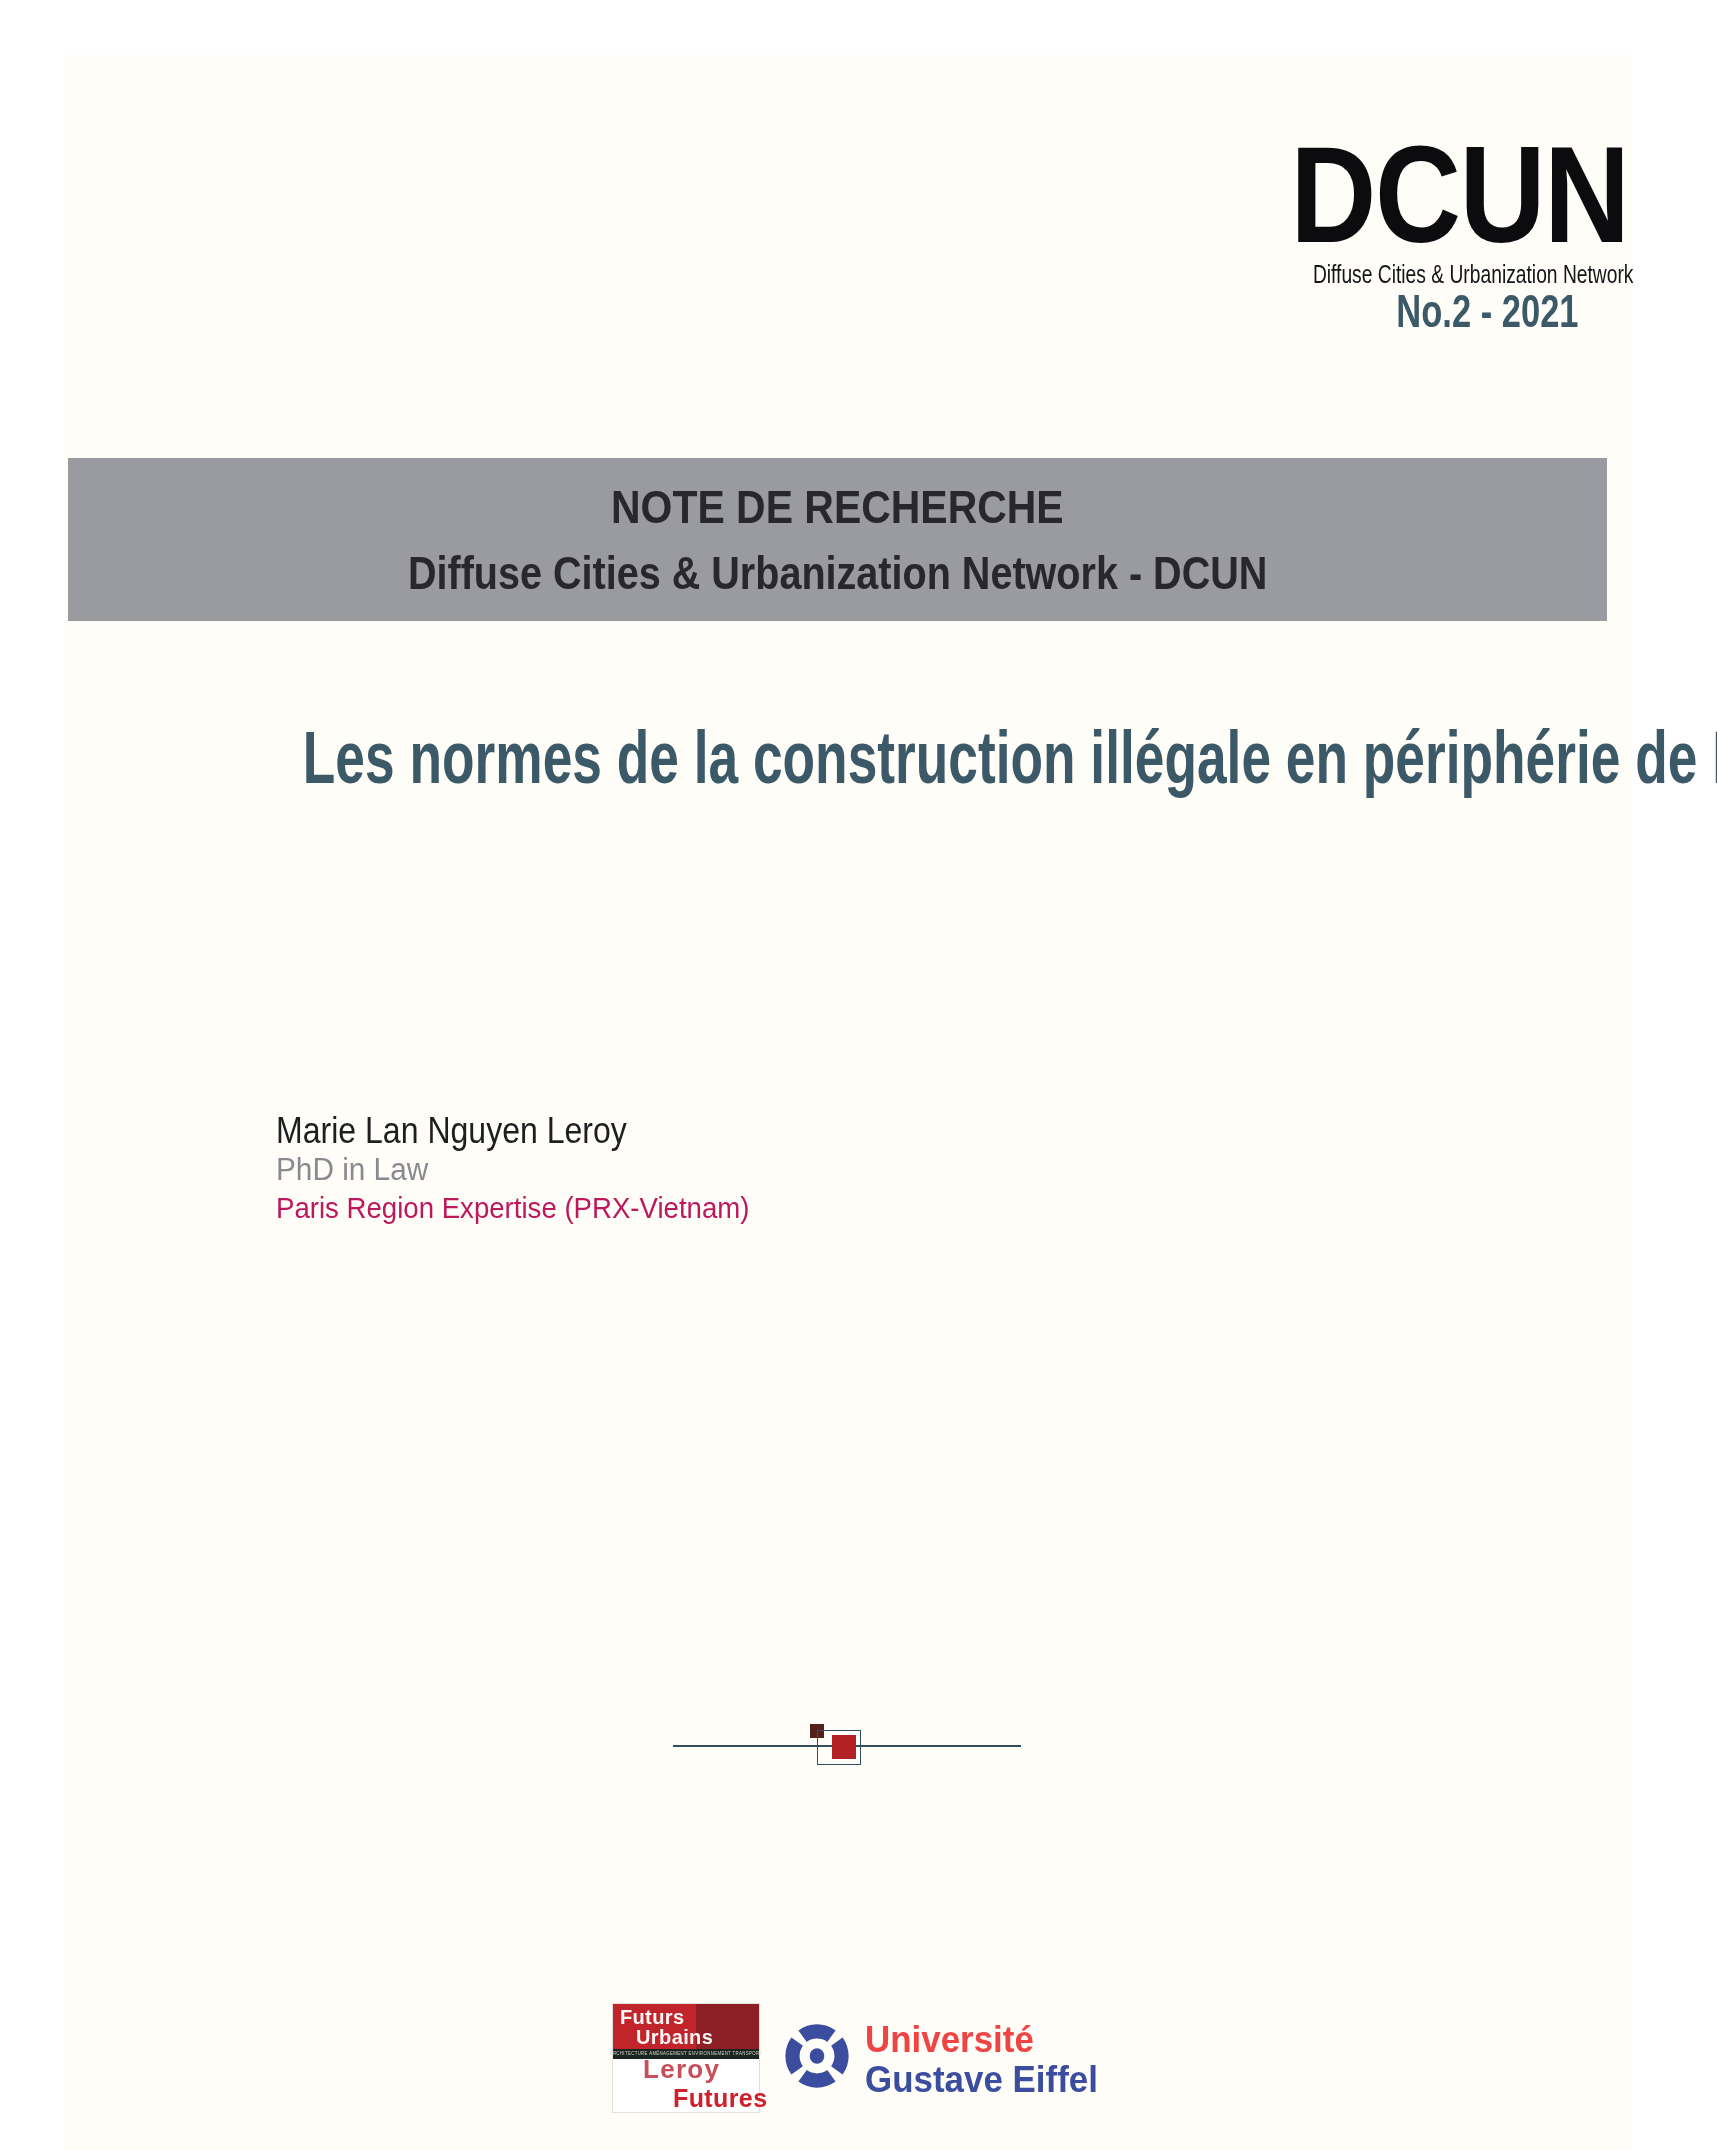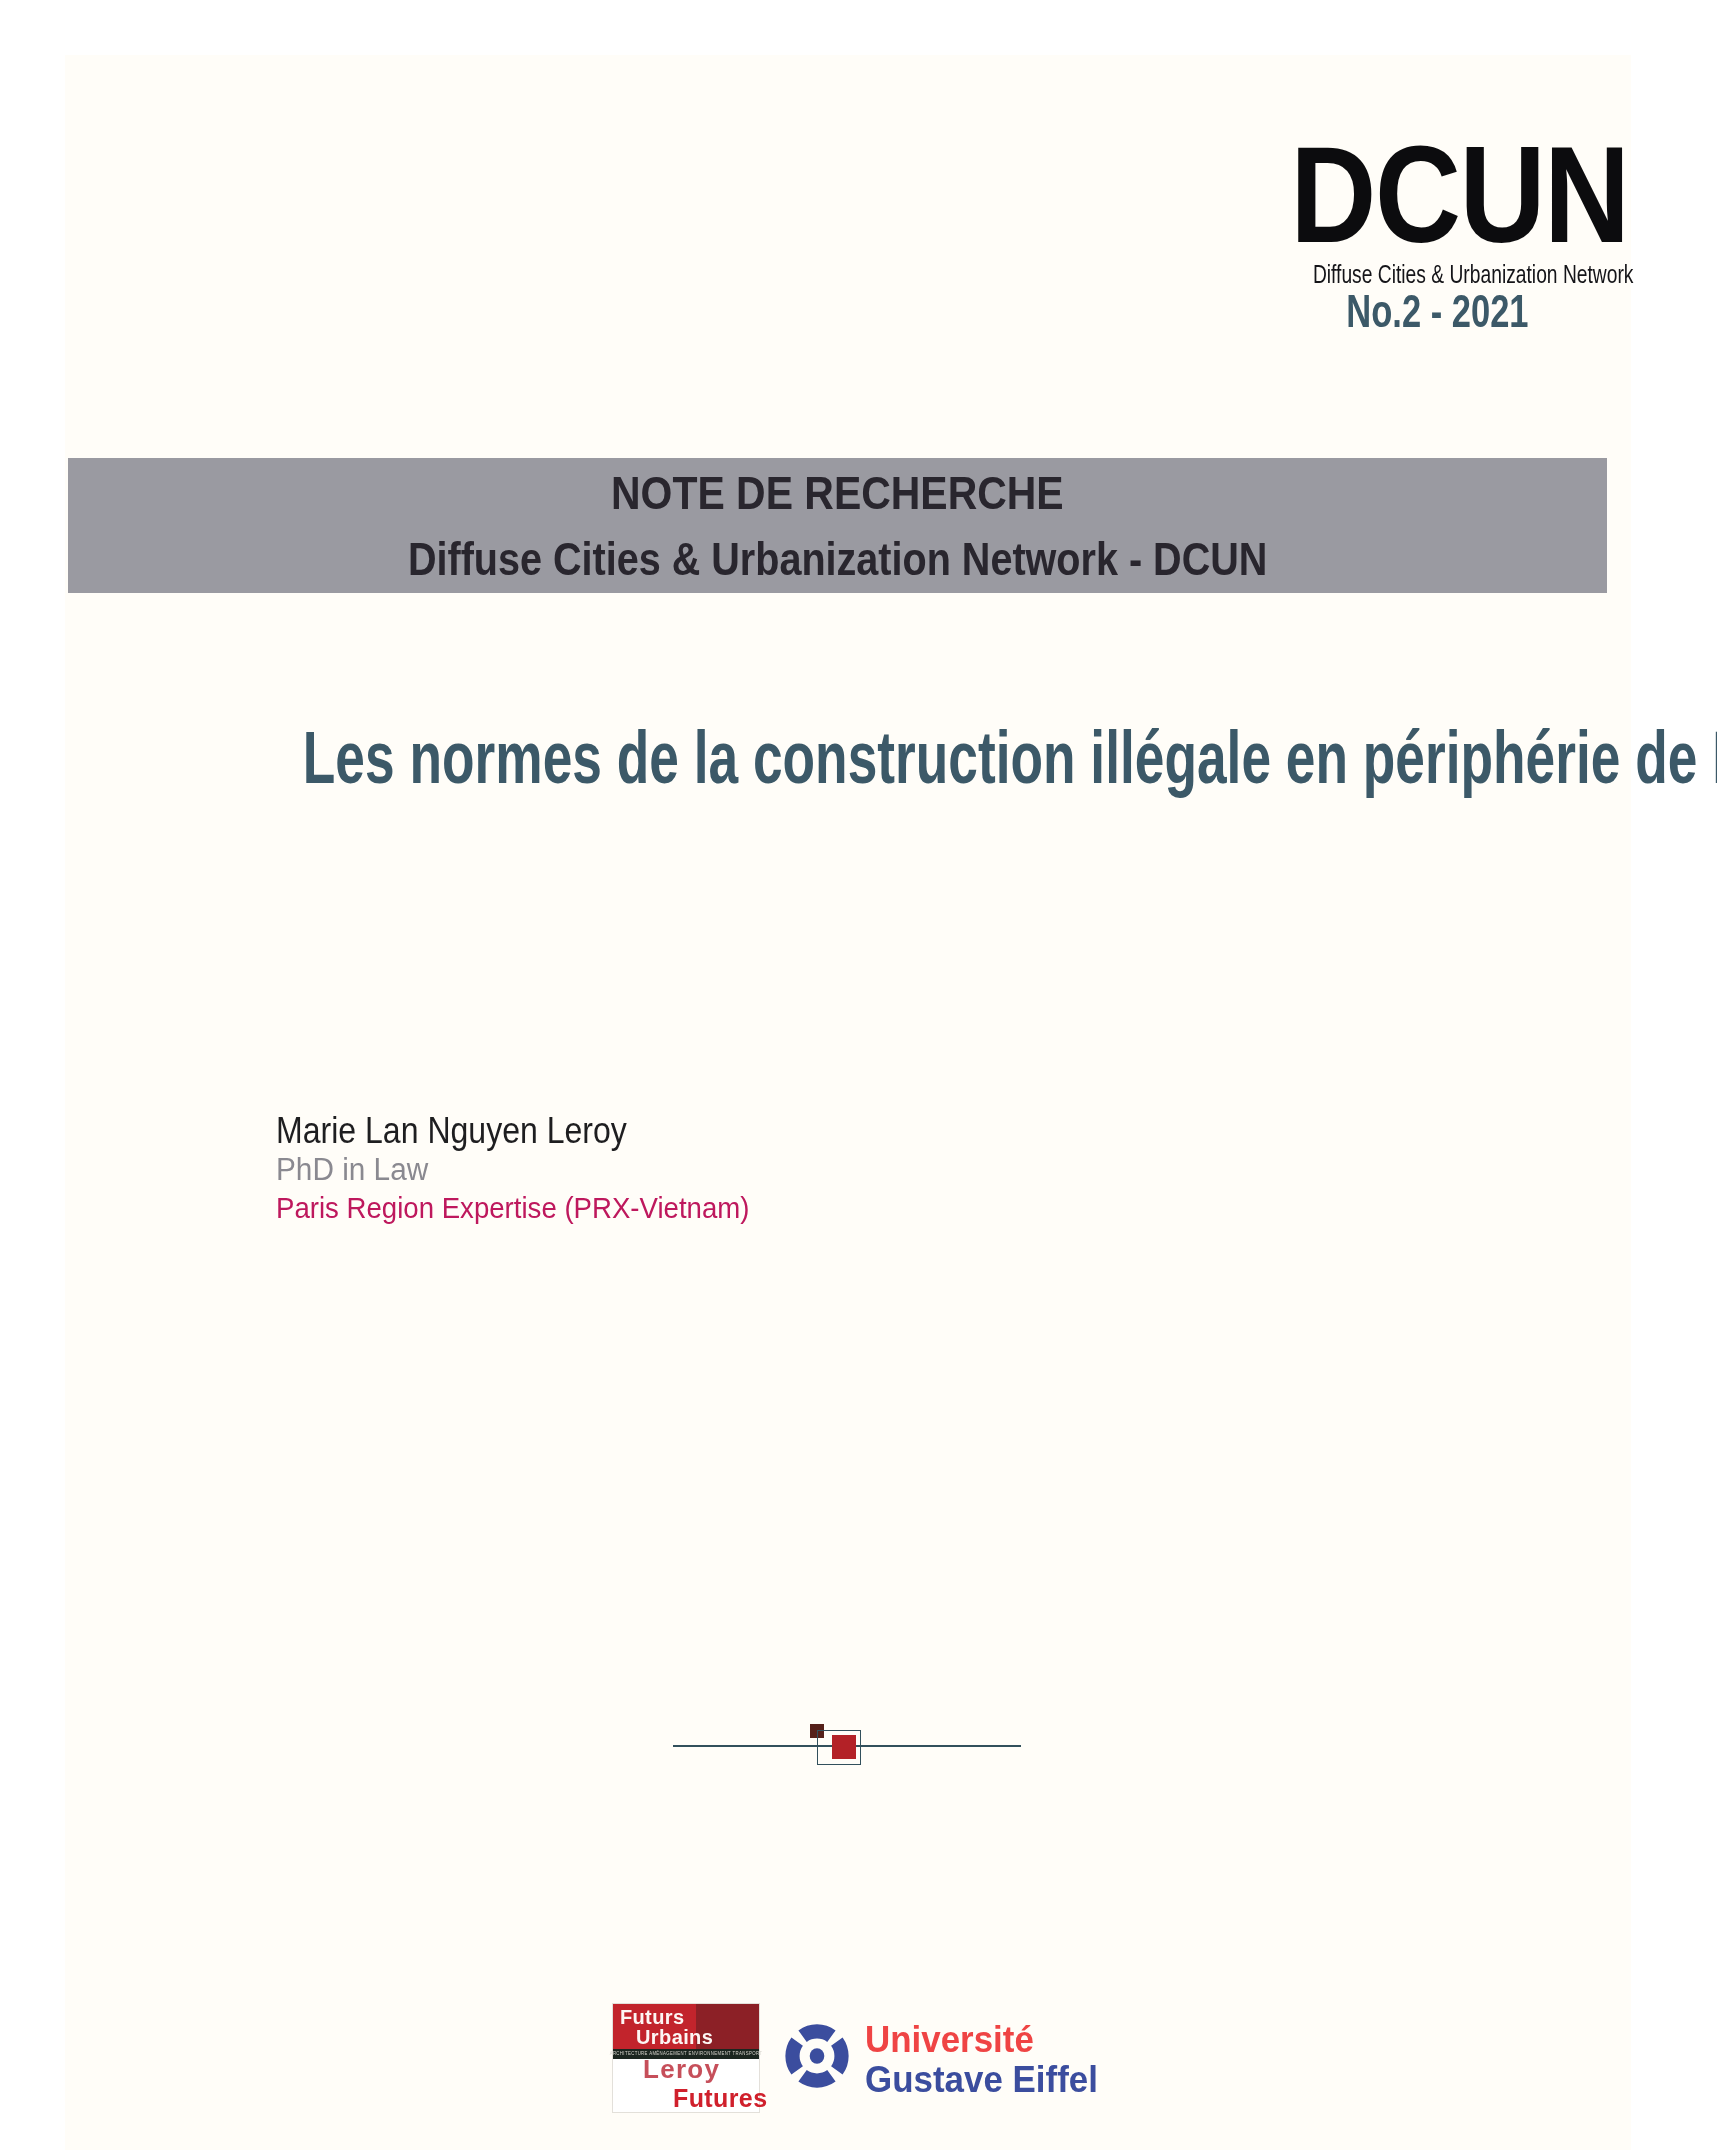--- a/index.html
+++ b/index.html
@@ -28,27 +28,27 @@
     font-size: 137px; font-weight: 700; color: #0c0c0e; letter-spacing: -1.7px;
   }
   .dcun-logotype .cond { transform: scaleX(0.87); transform-origin: center top; }
   .dcun-subtitle {
     position: absolute; left: 0; top: 247px; width: 344px;
     font-size: 25px; font-weight: 400; color: #141418; margin-top: 15px;
   }
   .dcun-subtitle .cond { transform: scaleX(0.77); transform-origin: center top; }
   .issue-number {
     position: absolute; left: 0; top: 288px; width: 344px;
-    font-size: 46px; font-weight: 700; color: #3c5968;
+    font-size: 46px; font-weight: 700; color: #3c5968; text-align: right;
   }
   .issue-number .cond { transform: scaleX(0.75); transform-origin: center top; }
 
   
   .banner {
-    position: absolute; left: 68px; top: 458px; width: 1539px; height: 135px;
+    position: absolute; left: 68px; top: 458px; width: 1539px; height: 163px;
     background: #9a9aa1;
     display: flex; flex-direction: column; align-items: center; justify-content: center;
     row-gap: 20px;
   }
   .banner-line1 { font-size: 46px; font-weight: 700; color: #29262e; }
   .banner-line1 .cond { transform: scaleX(0.89); transform-origin: center top; }
   .banner-line2 { font-size: 46px; font-weight: 700; color: #29262e; }
   .banner-line2 .cond { transform: scaleX(0.86); transform-origin: center top; }
 
   

